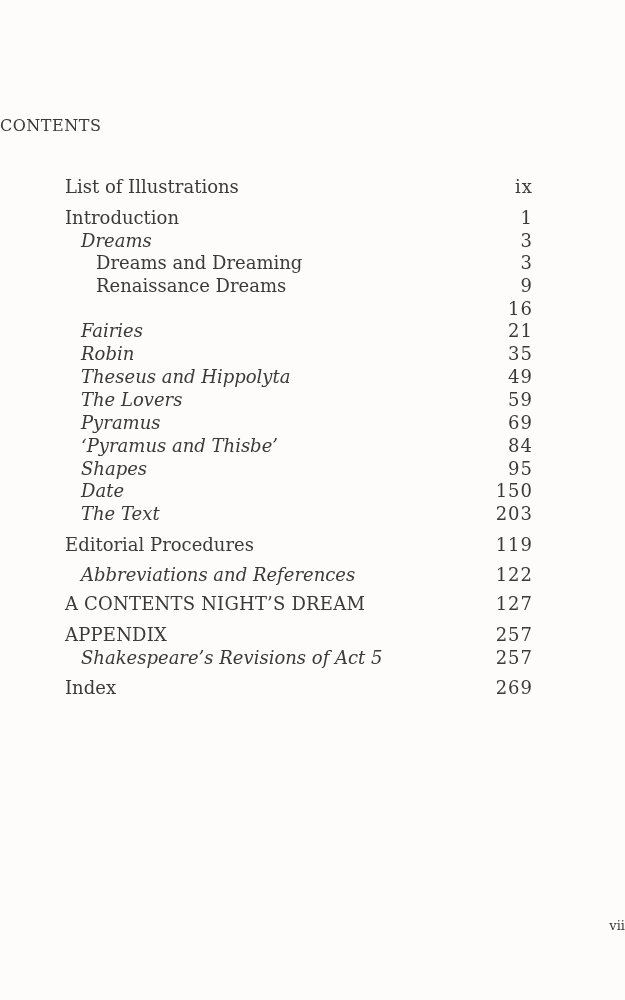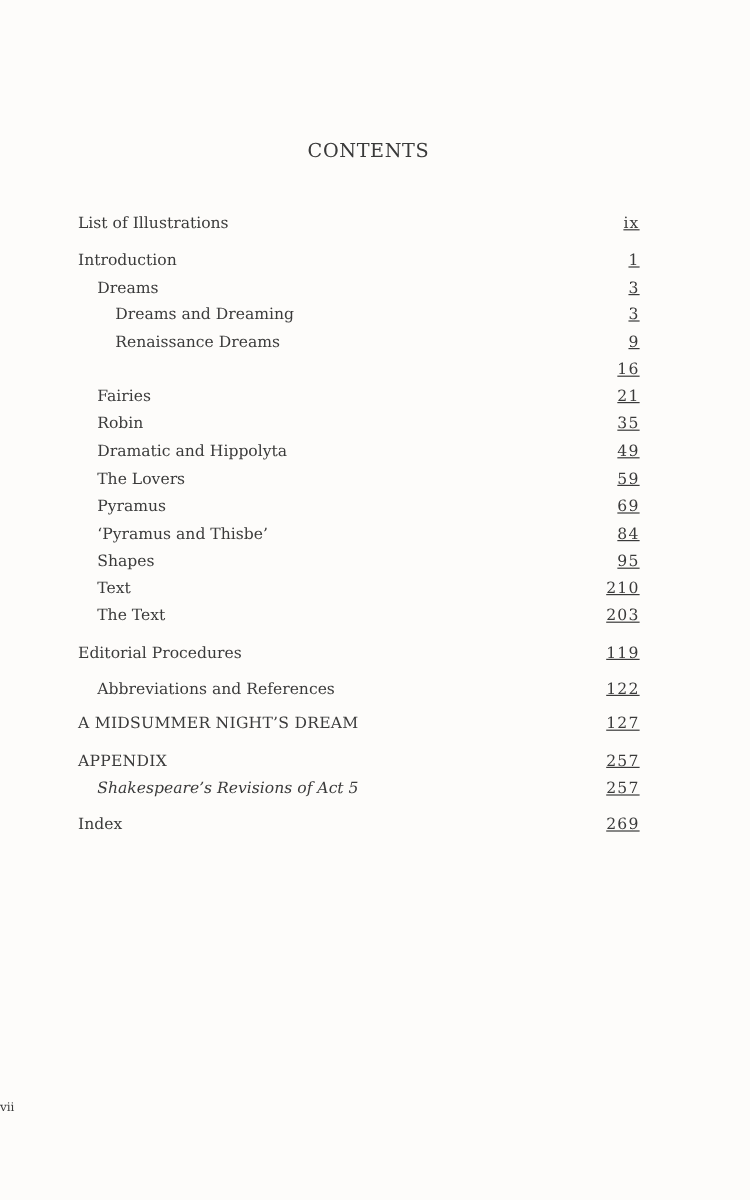--- a/index.html
+++ b/index.html
@@ -1,35 +1,35 @@
 <!DOCTYPE html>
 <html><head>
 <meta charset="utf-8">
 <style>
   html, body { margin:0; padding:0; }
   body {
     width:625px; height:1000px; background:#fdfcfa; position:relative; overflow:hidden;
     font-family:"DejaVu Serif", "Liberation Serif", serif; color:#3a3a3a;
   }
   .title {
-    position:absolute; top:116px; left:0; width:614px; text-align:center;
+    position:absolute; top:116px; left:0; width:614px; 
     font-size:16px; letter-spacing:0.5px; line-height:20px;
   }
   .entry {
-    position:absolute; left:0; width:625px; height:22px; line-height:22px; font-size:13px;
+    position:absolute; left:0; width:625px; height:22px; line-height:22px; font-size:18px;
   }
   .entry .label { position:absolute; white-space:nowrap; }
-  .entry .page { position:absolute; right:92px; text-align:right; letter-spacing:1px;text-decoration:underline; }
+  .entry .page { position:absolute; right:92px; text-align:right; letter-spacing:1px; }
   .l0 .label { left:65px; }
-  .l1 .label { left:81px; }
+  .l1 .label { left:81px; font-style:italic; }
   .l2 .label { left:96px; }
   .l1r .label { left:81px;font-style:italic; }
   .caps .label { letter-spacing:0.2px; }
   .folio {
-    position:absolute; top:918px; left:0; width:625px; text-align:left; font-size:10px;
+    position:absolute; top:918px; left:0; width:625px; text-align:right; font-size:13px;
   }
 </style>
 </head>
 <body>
 
 <div class="title">CONTENTS</div>
 
 <div class="entry l0" style="top:176px">
   <span class="label">List of Illustrations</span>
   <span class="page">ix</span>
@@ -55,57 +55,57 @@
 </div>
 <div class="entry l1" style="top:320px">
   <span class="label">Fairies</span>
   <span class="page">21</span>
 </div>
 <div class="entry l1" style="top:343px">
   <span class="label">Robin</span>
   <span class="page">35</span>
 </div>
 <div class="entry l1" style="top:366px">
-  <span class="label">Dramatic and Hippolyta</span>
+  <span class="label">Theseus and Hippolyta</span>
   <span class="page">49</span>
 </div>
 <div class="entry l1" style="top:389px">
   <span class="label">The Lovers</span>
   <span class="page">59</span>
 </div>
 <div class="entry l1" style="top:412px">
   <span class="label">Pyramus</span>
   <span class="page">69</span>
 </div>
 <div class="entry l1" style="top:435px">
   <span class="label">‘Pyramus and Thisbe’</span>
   <span class="page">84</span>
 </div>
 <div class="entry l1" style="top:458px">
   <span class="label">Shapes</span>
   <span class="page">95</span>
 </div>
 <div class="entry l1" style="top:480px">
-  <span class="label">Text</span>
-  <span class="page">210</span>
+  <span class="label">Date</span>
+  <span class="page">150</span>
 </div>
 <div class="entry l1" style="top:503px">
   <span class="label">The Text</span>
   <span class="page">203</span>
 </div>
 <div class="entry l0" style="top:534px">
   <span class="label">Editorial Procedures</span>
   <span class="page">119</span>
 </div>
 <div class="entry l1" style="top:564px">
   <span class="label">Abbreviations and References</span>
   <span class="page">122</span>
 </div>
 <div class="entry l0 caps" style="top:593px">
-  <span class="label">A MIDSUMMER NIGHT’S DREAM</span>
+  <span class="label">A CONTENTS NIGHT’S DREAM</span>
   <span class="page">127</span>
 </div>
 <div class="entry l0 caps" style="top:624px">
   <span class="label">APPENDIX</span>
   <span class="page">257</span>
 </div>
 <div class="entry l1r" style="top:647px">
   <span class="label">Shakespeare’s Revisions of Act 5</span>
   <span class="page">257</span>
 </div>

